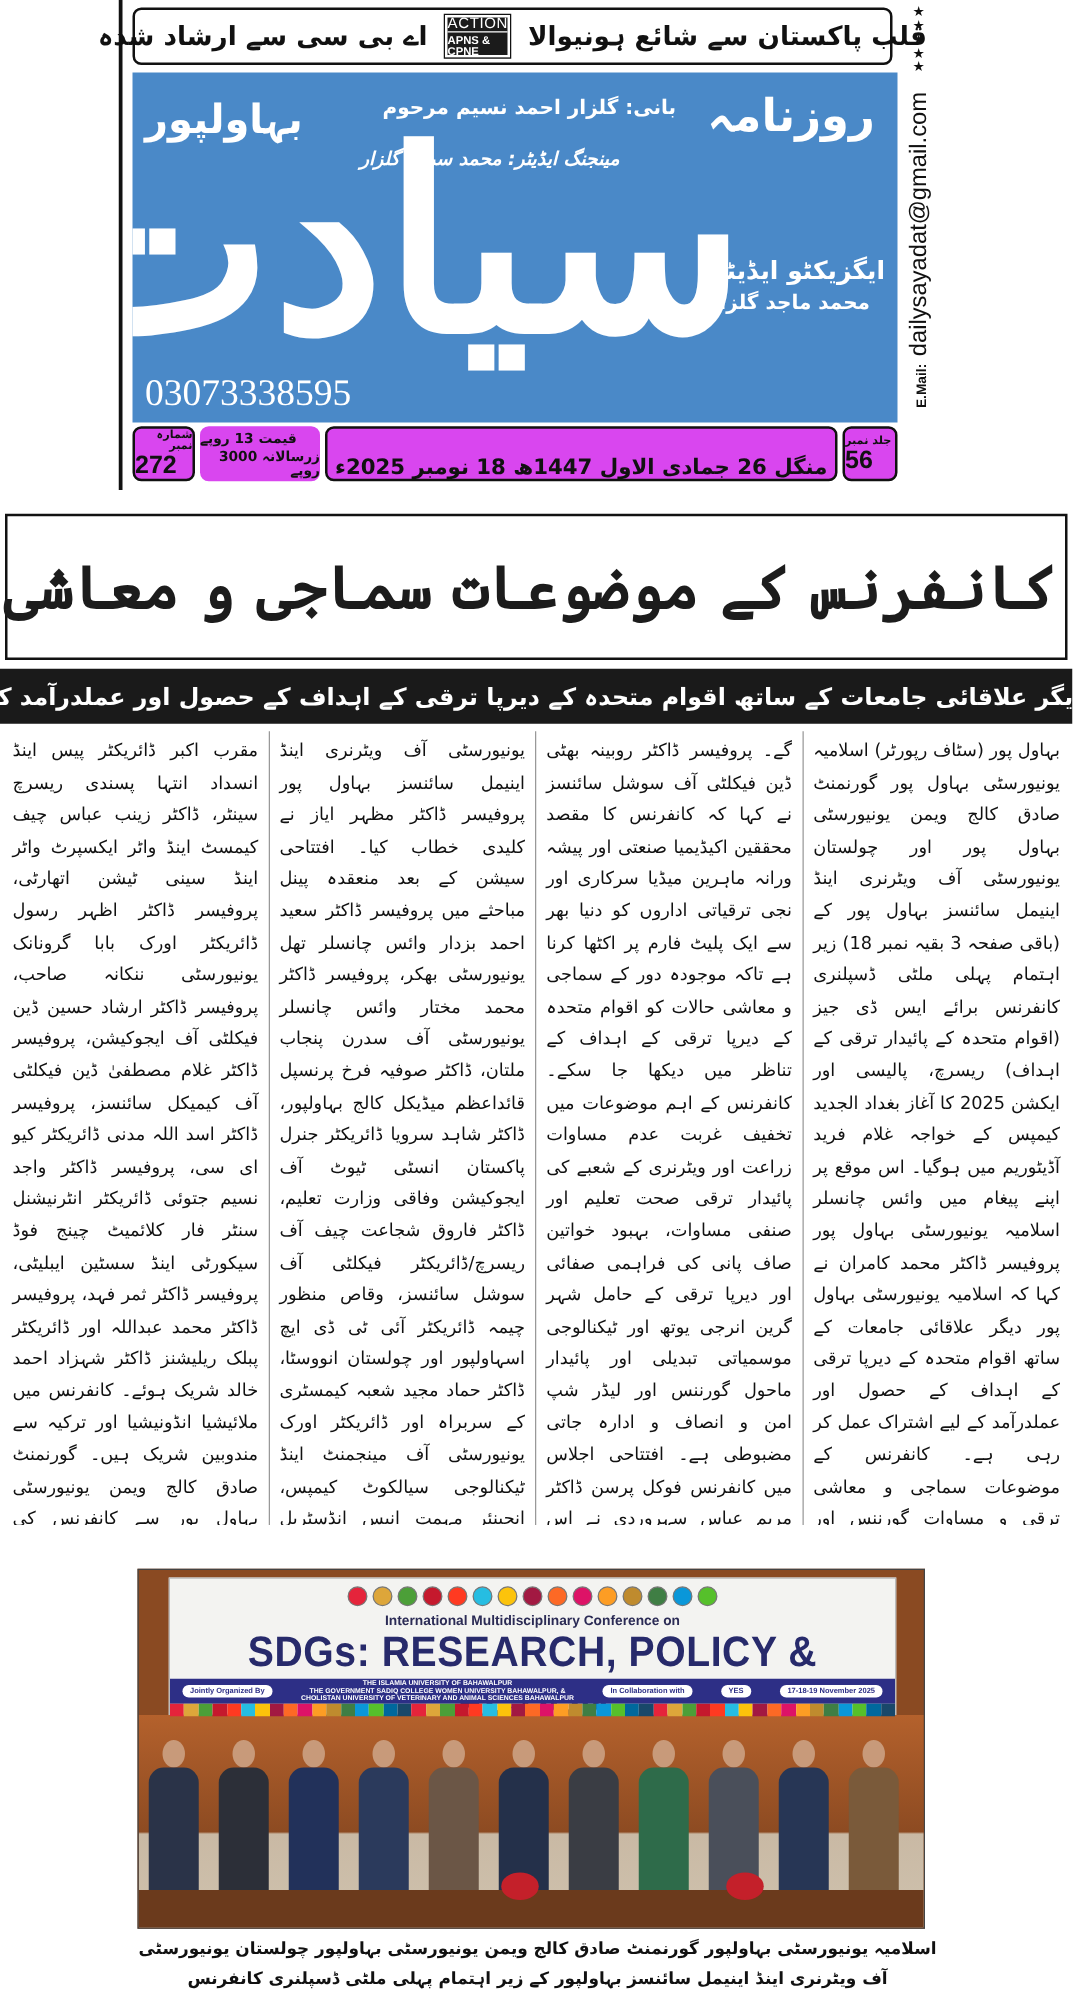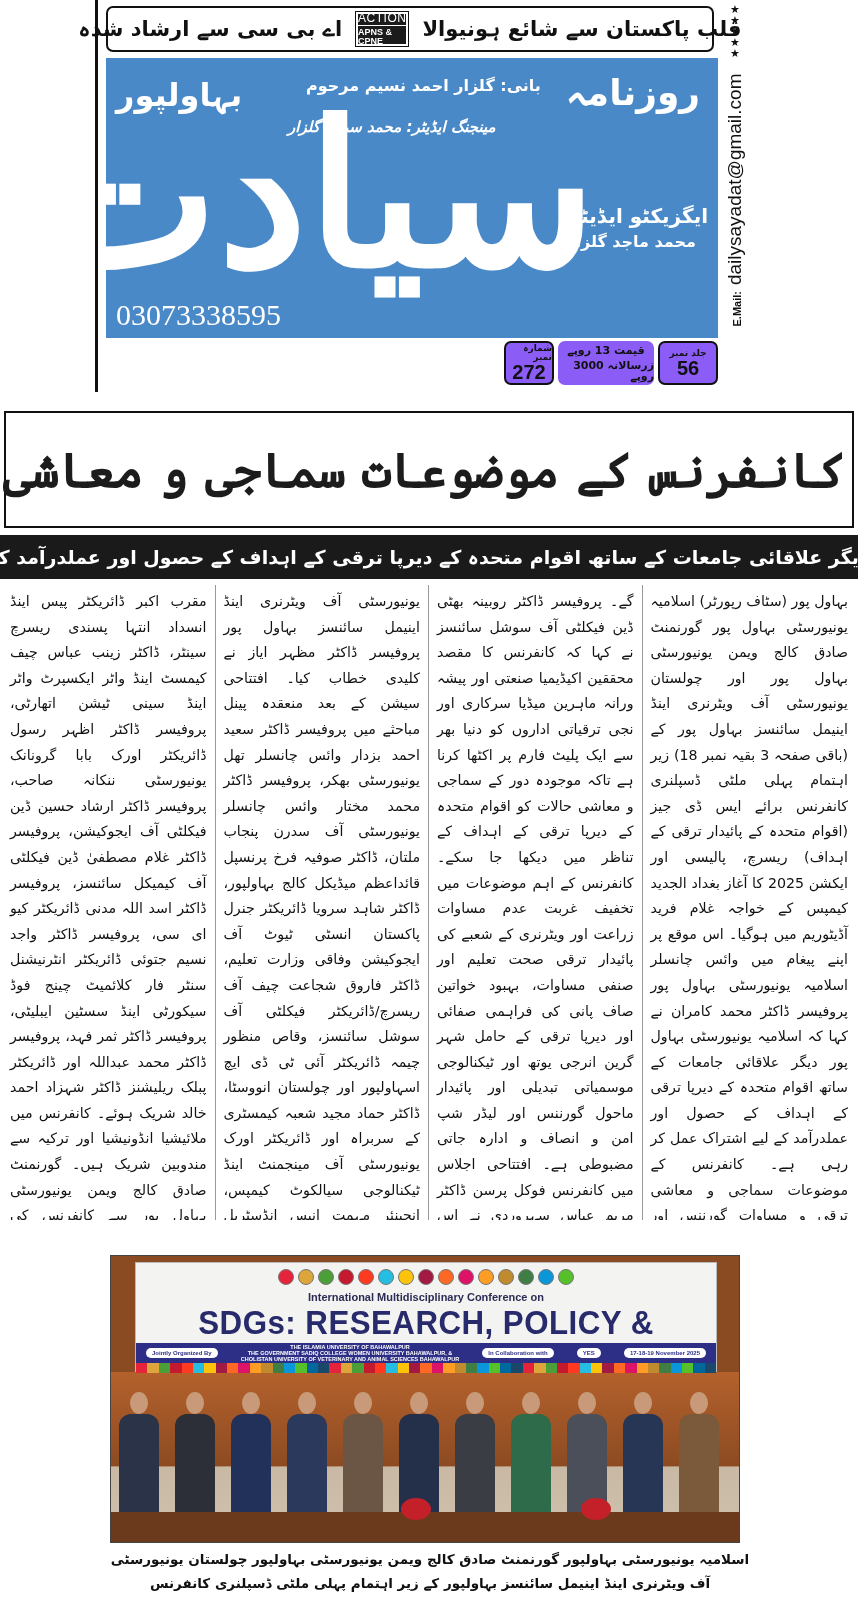--- a/index.html
+++ b/index.html
@@ -52,22 +52,22 @@
     color: #fff; font-size: 200px; line-height: 270px; text-align: center; font-weight: bold;
     direction: rtl; font-family: "DejaVu Serif", serif;
   }
   .chief { left: 170px; top: 240px; font-size: 22px; }
   .phone { left: 10px; top: 240px; font-size: 30px; font-family: "Liberation Serif", serif; font-weight: normal; direction: ltr; }
 
   .dateline {
     position: absolute; left: 106px; top: 341px; width: 612px; height: 44px;
     display: flex; gap: 4px; align-items: stretch; direction: rtl;
   }
-  .dl-box { border: 2px solid #111; border-radius: 7px; background: #8b5cf6; display: flex; align-items: center; justify-content: center; flex-direction: column; line-height: 1; }
-  .vol-box { width: 60px; }
+  .dl-box { border: 2px solid #111; border-radius: 7px; background: #d946ef; display: flex; align-items: flex-end; justify-content: center; flex-direction: column; line-height: 1; }
+  .vol-box { width: 44px; }
   .vol-box .lab, .issue-box .lab { font-size: 9px; font-weight: bold; }
   .vol-box .num, .issue-box .num { font-family: "Liberation Sans", sans-serif; font-size: 20px; font-weight: bold; }
   .date-box { flex: 1; font-size: 17px; font-weight: bold; flex-direction: row; white-space: nowrap; }
   .price-box { width: 96px; border: none; font-size: 11px; font-weight: bold; gap: 4px; }
   .issue-box { width: 50px; }
 
   
   .headline-box {
     position: absolute; left: 4px; top: 411px; width: 850px; height: 117px;
     border: 2px solid #111; background: #fff; display: flex; align-items: center; direction: rtl;
@@ -166,20 +166,21 @@
   <div class="bp-text exec-label">ایگزیکٹو ایڈیٹر</div>
   <div class="bp-text exec-name">محمد ماجد گلزار</div>
   <div class="bp-text phone">03073338595</div>
 </div>
 
 <div class="dateline">
   <div class="dl-box vol-box">
     <span class="lab">جلد نمبر</span>
     <span class="num">56</span>
   </div>
+  <div class="dl-box date-box">منگل 26 جمادی الاول 1447ھ 18 نومبر 2025ء</div>
   <div class="dl-box price-box">
     <span>قیمت 13 روپے</span>
     <span>زرسالانہ 3000 روپے</span>
   </div>
   <div class="dl-box issue-box">
     <span class="lab">شمارہ نمبر</span>
     <span class="num">272</span>
   </div>
 </div>
 

